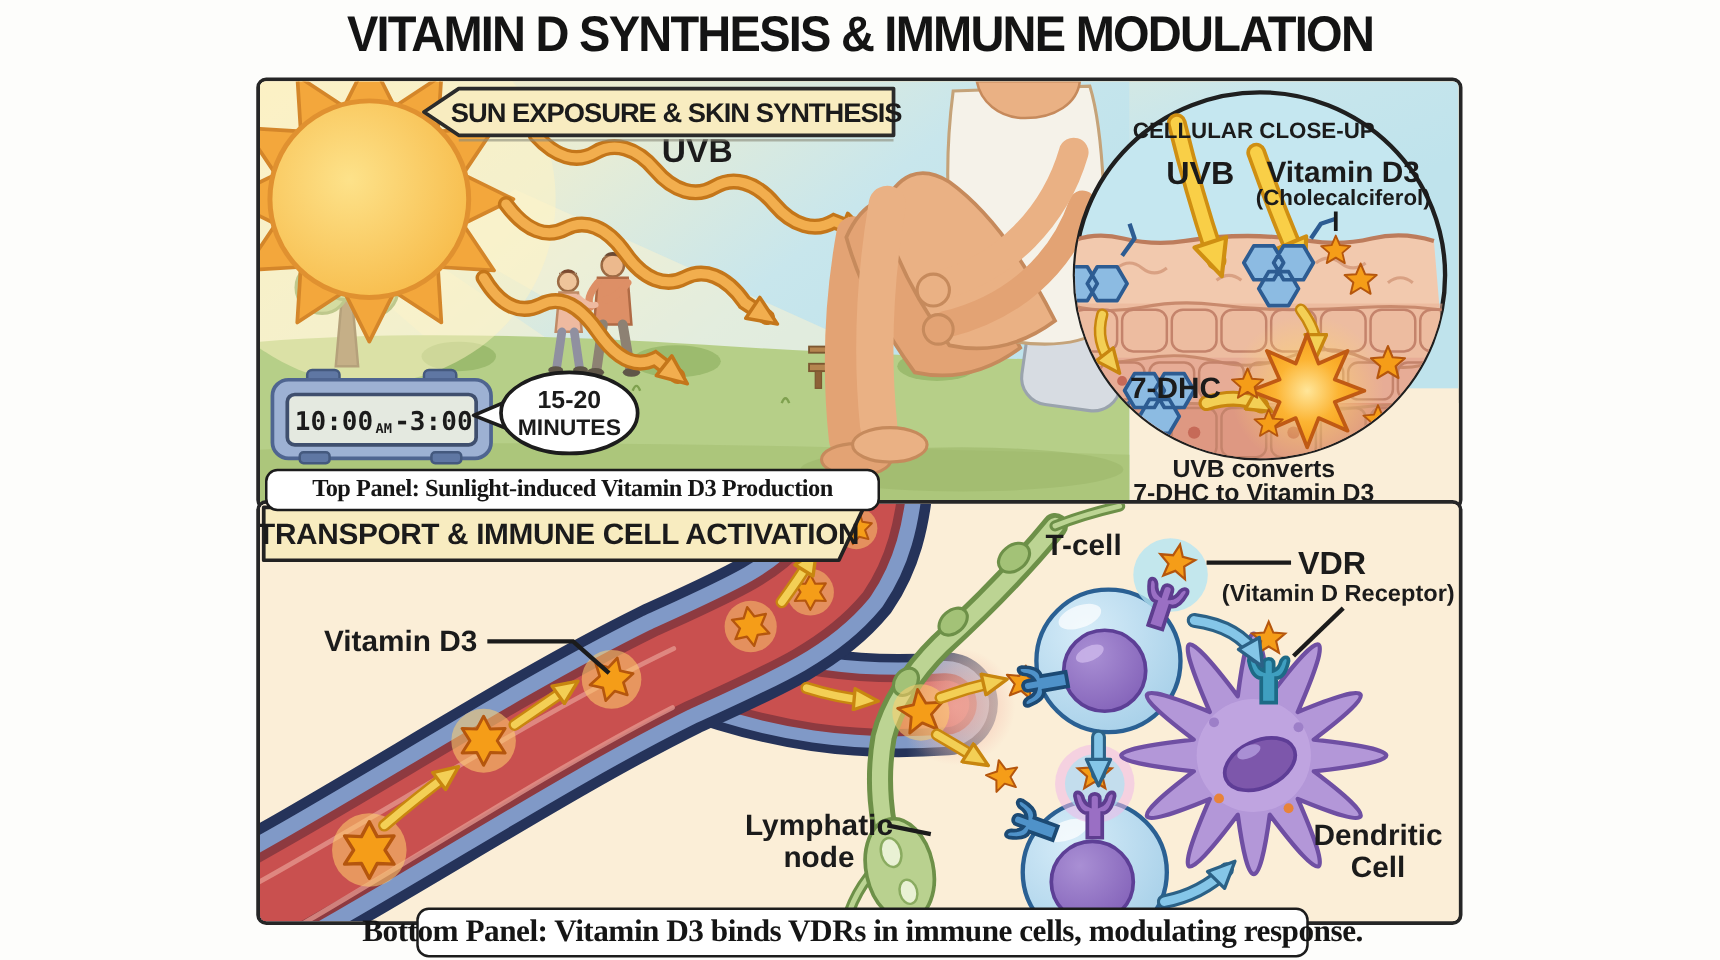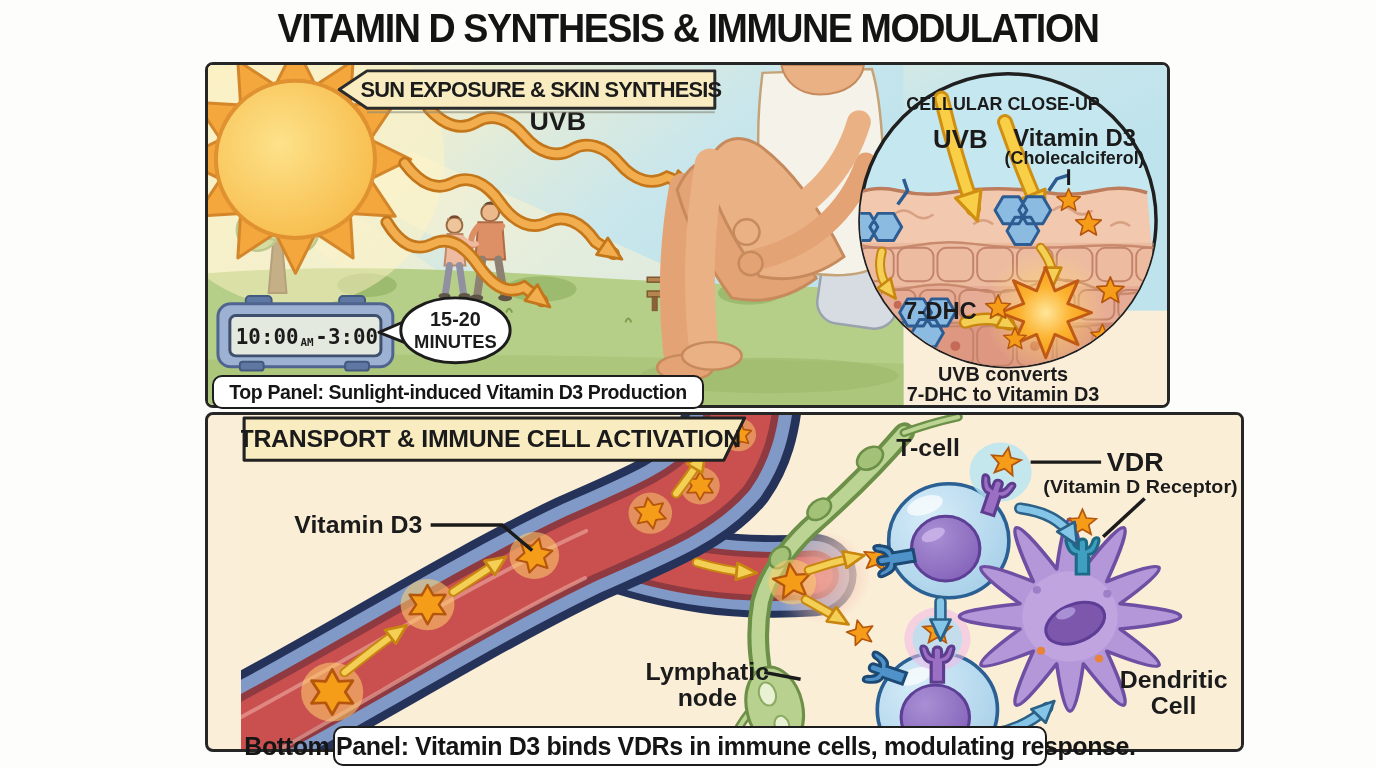--- a/index.html
+++ b/index.html
@@ -1,22 +1,22 @@
 <!DOCTYPE html>
 <html><head>
 <meta charset="utf-8">
 <style>
   html,body{margin:0;padding:0;}
   body{width:1376px;height:768px;position:relative;background:#fdfdfb;font-family:"Liberation Sans",sans-serif;overflow:hidden;}
   .page-title{position:absolute;top:6px;left:0;width:1376px;text-align:center;font-size:40px;font-weight:bold;letter-spacing:-1.5px;color:#141414;transform:scaleX(.94);}
   .panel{position:absolute;border:3px solid #262626;border-radius:8px;box-sizing:border-box;overflow:hidden;background:#faeed8;}
   #top-panel{left:205px;top:62px;width:965px;height:346px;}
-  #bottom-panel{left:205px;top:412px;width:1039px;height:340px;padding-left:33px;}
+  #bottom-panel{left:205px;top:400px;width:965px;height:340px;}
   .panel svg{display:block;width:100%;height:100%;}
-  .caption{position:absolute;background:#ffffff;border:2.5px solid #1c1c1c;border-radius:10px;display:flex;align-items:center;justify-content:center;font-weight:bold;color:#151515;box-sizing:border-box;white-space:nowrap;}
+  .caption{position:absolute;background:#ffffff;border:2.5px solid #1c1c1c;border-radius:10px;display:flex;align-items:center;justify-content:center;font-weight:bold;color:#151515;box-sizing:border-box;white-space:nowrap;font-family:Liberation Serif, serif;}
   #top-caption{left:212px;top:375px;width:492px;height:34px;font-size:19.5px;letter-spacing:-.4px;}
   #bottom-caption{left:333px;top:726px;width:714px;height:40px;font-size:25px;letter-spacing:-.4px;}
   text{font-family:"Liberation Sans",sans-serif;fill:#1b1b1b;}
   .mono{font-family:"DejaVu Sans Mono",monospace;}
 </style>
 </head>
 <body>
 
 <div class="page-title">VITAMIN D SYNTHESIS &amp; IMMUNE MODULATION</div>
 

